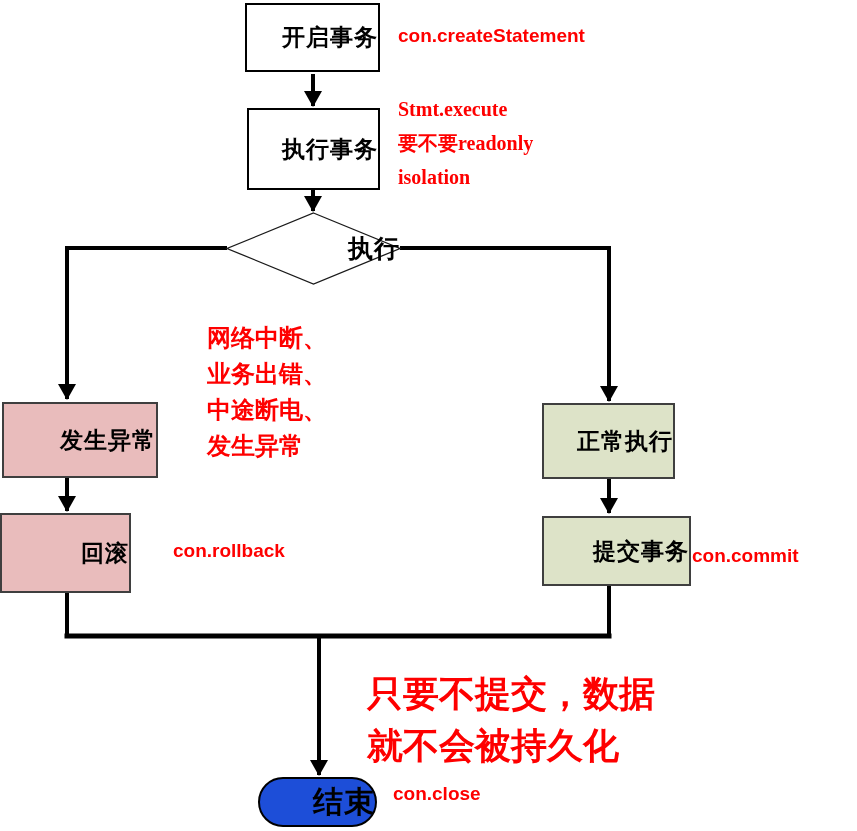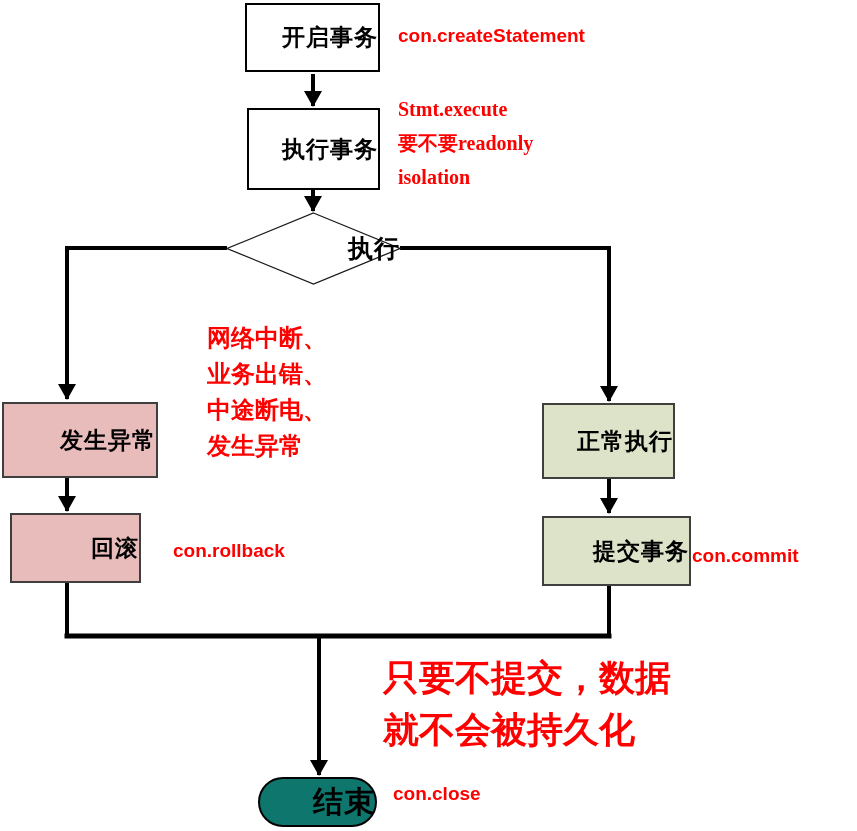--- a/index.html
+++ b/index.html
@@ -21,21 +21,21 @@
     position:absolute; z-index:2;
     display:flex; align-items:center; justify-content:flex-end;
     box-sizing:border-box;
     font-weight:bold; color:#000000;
     font-size:23px; letter-spacing:1px;
     white-space:nowrap;
   }
   .node.process    { background:#ffffff; border:2px solid #000000; }
   .node.error      { background:var(--error-fill);   border:2px solid var(--shape-border); }
   .node.success    { background:var(--success-fill); border:2px solid var(--shape-border); }
-  .node.terminator { background:#0f766e; border:2px solid #000000; border-radius:26px; font-size:30px; }
+  .node.terminator { background:#1d4ed8; border:2px solid #000000; border-radius:26px; font-size:30px; }
   .decision-label  {
     position:absolute; z-index:2;
     display:flex; align-items:center; justify-content:flex-end;
     font-weight:bold; color:#000000; font-size:25px; letter-spacing:1px;
   }
 
   .ann { position:absolute; z-index:2; color:var(--annotation-red); font-weight:bold; white-space:nowrap; }
   .ann.code   { font-family:Liberation Sans, sans-serif; font-size:19px; line-height:28px; }
   .ann.mixed  { font-family:Liberation Serif, serif; font-size:20px; line-height:34px; }
   .ann.cjk-mid{ font-size:24px; line-height:36px;font-family:Liberation Serif, serif; }
@@ -76,21 +76,21 @@
   </div>
 
   <div class="decision-label" style="left:227px; top:213px; width:173px; height:70px;">
     <span>执行</span>
   </div>
 
   <div class="node error" style="left:2px; top:402px; width:156px; height:76px;">
     <span>发生异常</span>
   </div>
 
-  <div class="node error" style="left:10px; top:513px; width:131px; height:70px;">
+  <div class="node error" style="left:0; top:513px; width:131px; height:80px;">
     <span>回滚</span>
   </div>
 
   <div class="node success" style="left:542px; top:403px; width:133px; height:76px;">
     <span>正常执行</span>
   </div>
 
   <div class="node success" style="left:542px; top:516px; width:149px; height:70px;">
     <span>提交事务</span>
   </div>
@@ -111,20 +111,20 @@
     <div>网络中断、</div>
     <div>业务出错、</div>
     <div>中途断电、</div>
     <div>发生异常</div>
   </div>
 
   <div class="ann code" style="left:173px; top:537px;">con.rollback</div>
 
   <div class="ann code" style="left:692px; top:542px;">con.commit</div>
 
-  <div class="ann cjk-big" style="left:367px; top:652px;margin-left:16px;">
+  <div class="ann cjk-big" style="left:367px; top:668px;">
     <div>只要不提交，数据</div>
     <div>就不会被持久化</div>
   </div>
 
   <div class="ann code" style="left:393px; top:780px;">con.close</div>
 
 </div>
 
 </body></html>

